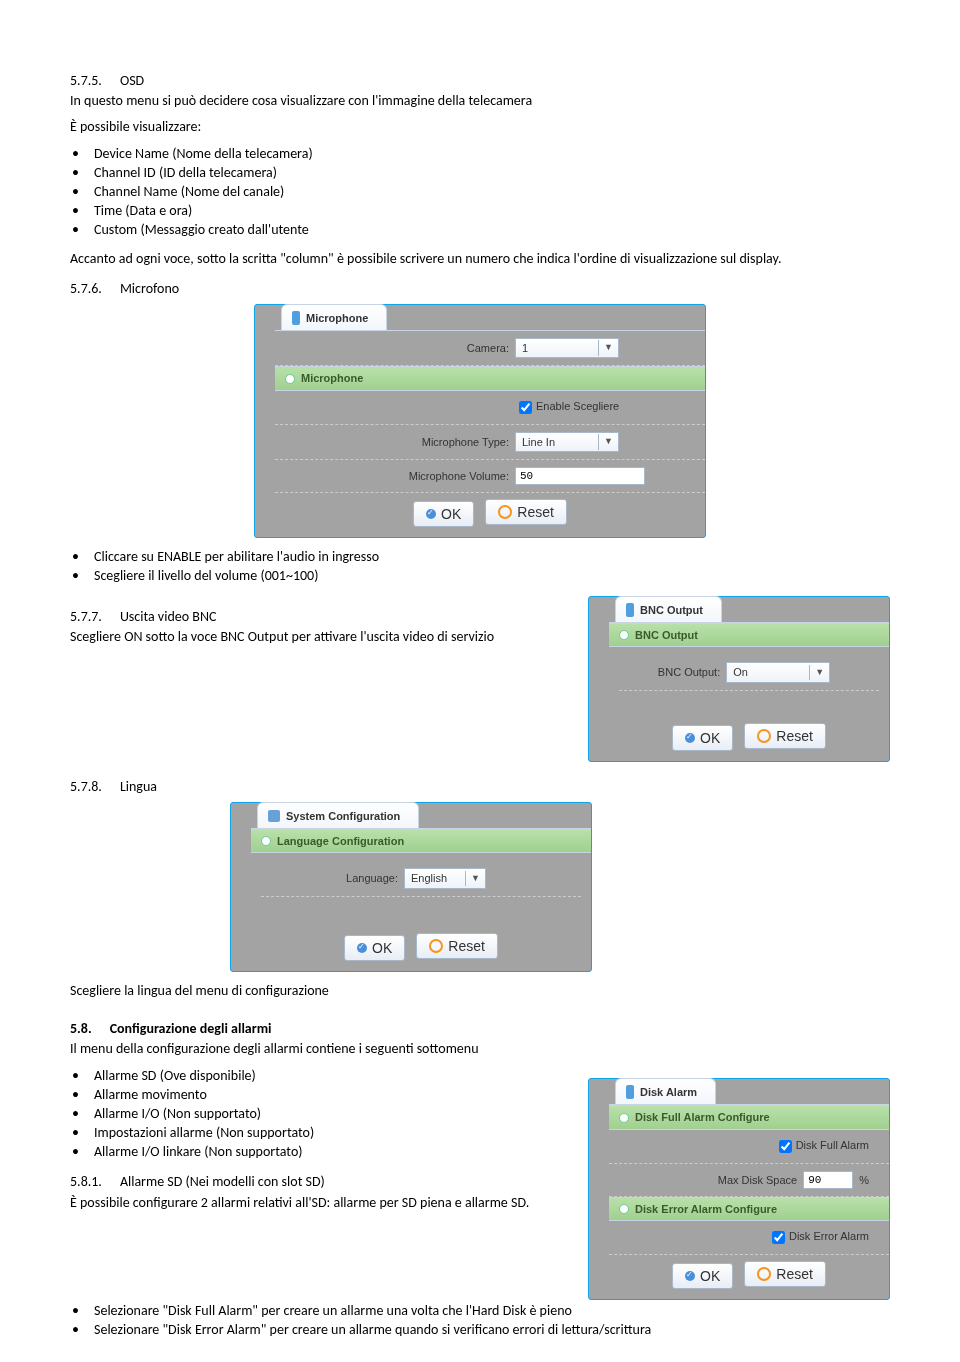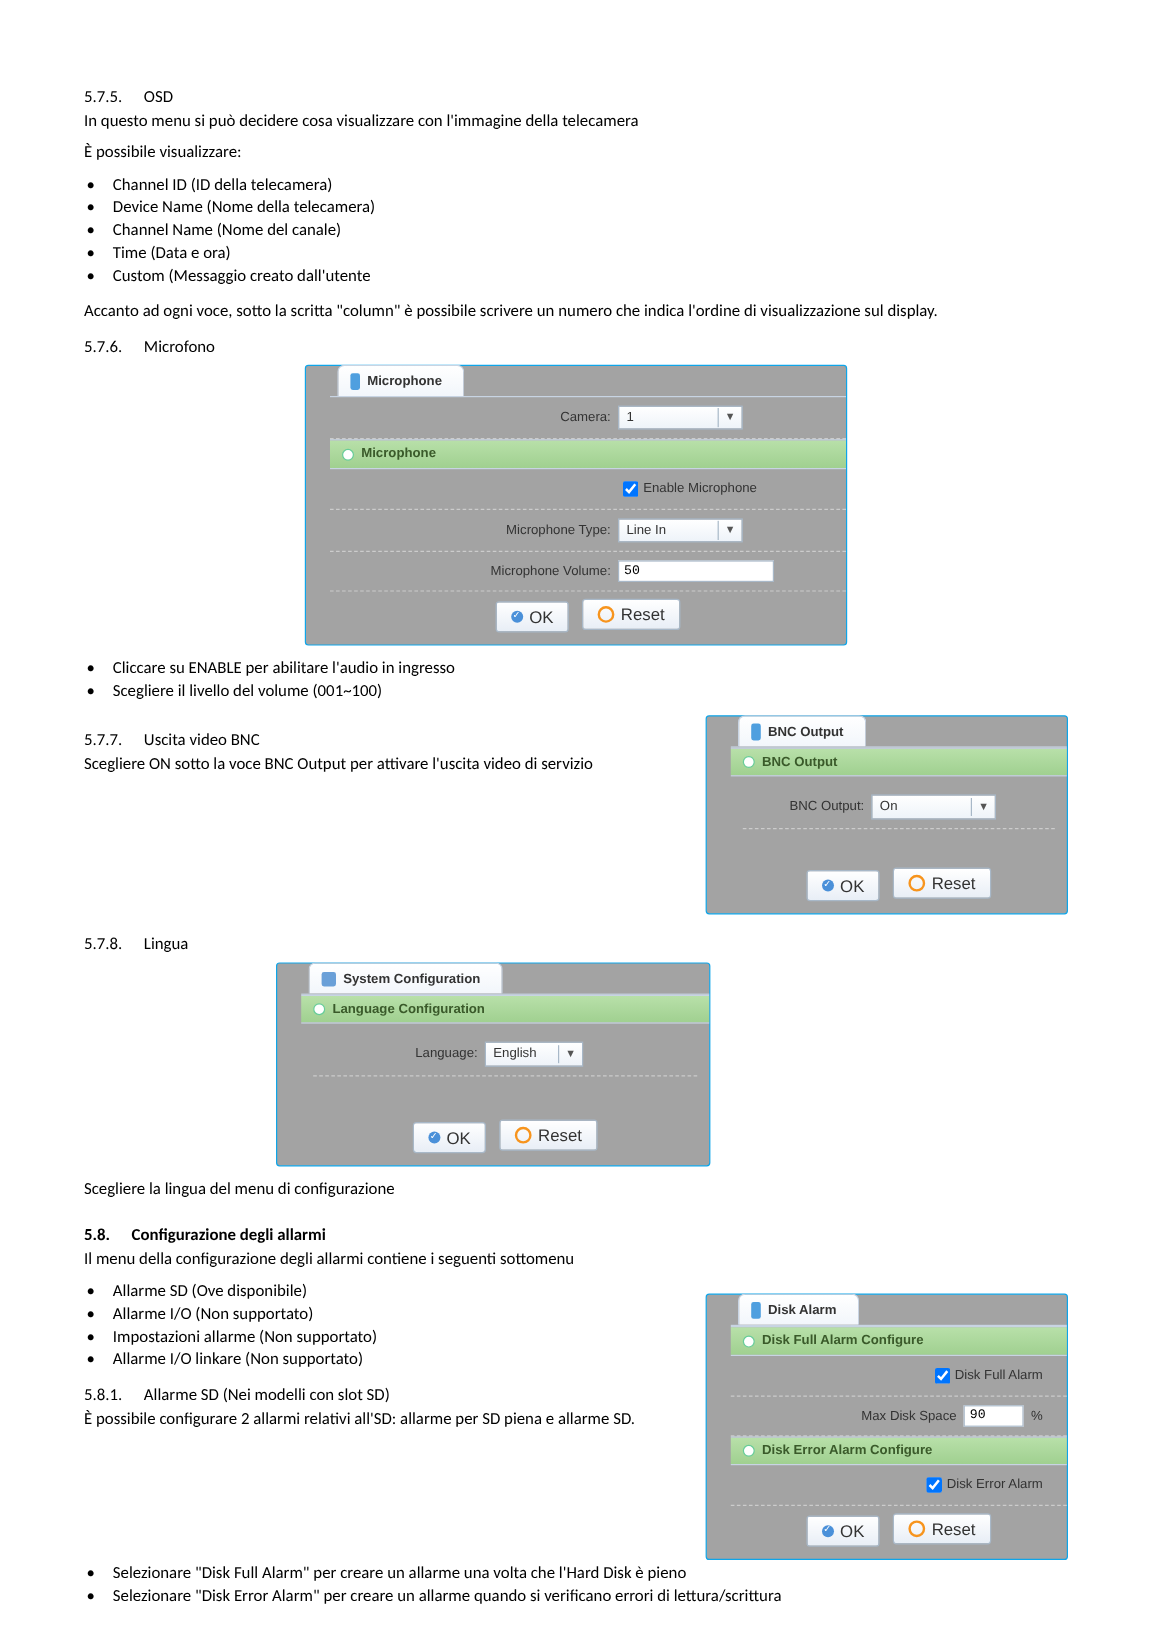--- a/index.html
+++ b/index.html
@@ -110,22 +110,22 @@
 </head>
 <body>
 
 <div class="section-heading">
   <span class="section-no">5.7.5.</span>
   <span class="section-title">OSD</span>
 </div>
 <p>In questo menu si può decidere cosa visualizzare con l'immagine della telecamera</p>
 <p>È possibile visualizzare:</p>
 <ul>
+  <li>Device Name (Nome della telecamera)</li>
   <li>Channel ID (ID della telecamera)</li>
-  <li>Device Name (Nome della telecamera)</li>
   <li>Channel Name (Nome del canale)</li>
   <li>Time (Data e ora)</li>
   <li>Custom (Messaggio creato dall'utente</li>
 </ul>
 <p>Accanto ad ogni voce, sotto la scritta "column" è possibile scrivere un numero che indica l'ordine di visualizzazione sul display.</p>
 
 <div class="section-heading">
   <span class="section-no">5.7.6.</span>
   <span class="section-title">Microfono</span>
 </div>
@@ -141,21 +141,21 @@
       <div class="fld"><div class="dropdown">
             <span class="dd-val">1</span>
             <span class="dd-btn">▼</span>
           </div></div>
     </div>
     <div class="sub-header">
         <span class="dot"></span>
         <span>Microphone</span>
       </div>
     <div class="dotted-row">
-      <div class="fld"><label><input type="checkbox" checked="" style=""><span>Enable Microphone</span></label></div>
+      <div class="fld"><label><input type="checkbox" checked="" style=""><span>Enable Scegliere</span></label></div>
     </div>
     <div class="dotted-row">
       <label>Microphone Type:</label>
       <div class="fld"><div class="dropdown">
             <span class="dd-val">Line In</span>
             <span class="dd-btn">▼</span>
           </div></div>
     </div>
     <div class="dotted-row">
       <label>Microphone Volume:</label>
@@ -263,20 +263,21 @@
 
 <div class="fig-row">
   <div class="text">
     <div class="section-heading">
       <span class="section-no bold">5.8.</span>
       <span class="section-title bold">Configurazione degli allarmi</span>
     </div>
     <p>Il menu della configurazione degli allarmi contiene i seguenti sottomenu</p>
     <ul>
       <li>Allarme SD (Ove disponibile)</li>
+      <li>Allarme movimento</li>
       <li>Allarme I/O (Non supportato)</li>
       <li>Impostazioni allarme (Non supportato)</li>
       <li>Allarme I/O linkare (Non supportato)</li>
     </ul>
 
     <div class="section-heading">
       <span class="section-no">5.8.1.</span>
       <span class="section-title">Allarme SD (Nei modelli con slot SD)</span>
     </div>
     <p>È possibile configurare 2 allarmi relativi all'SD: allarme per SD piena e allarme SD.</p>

